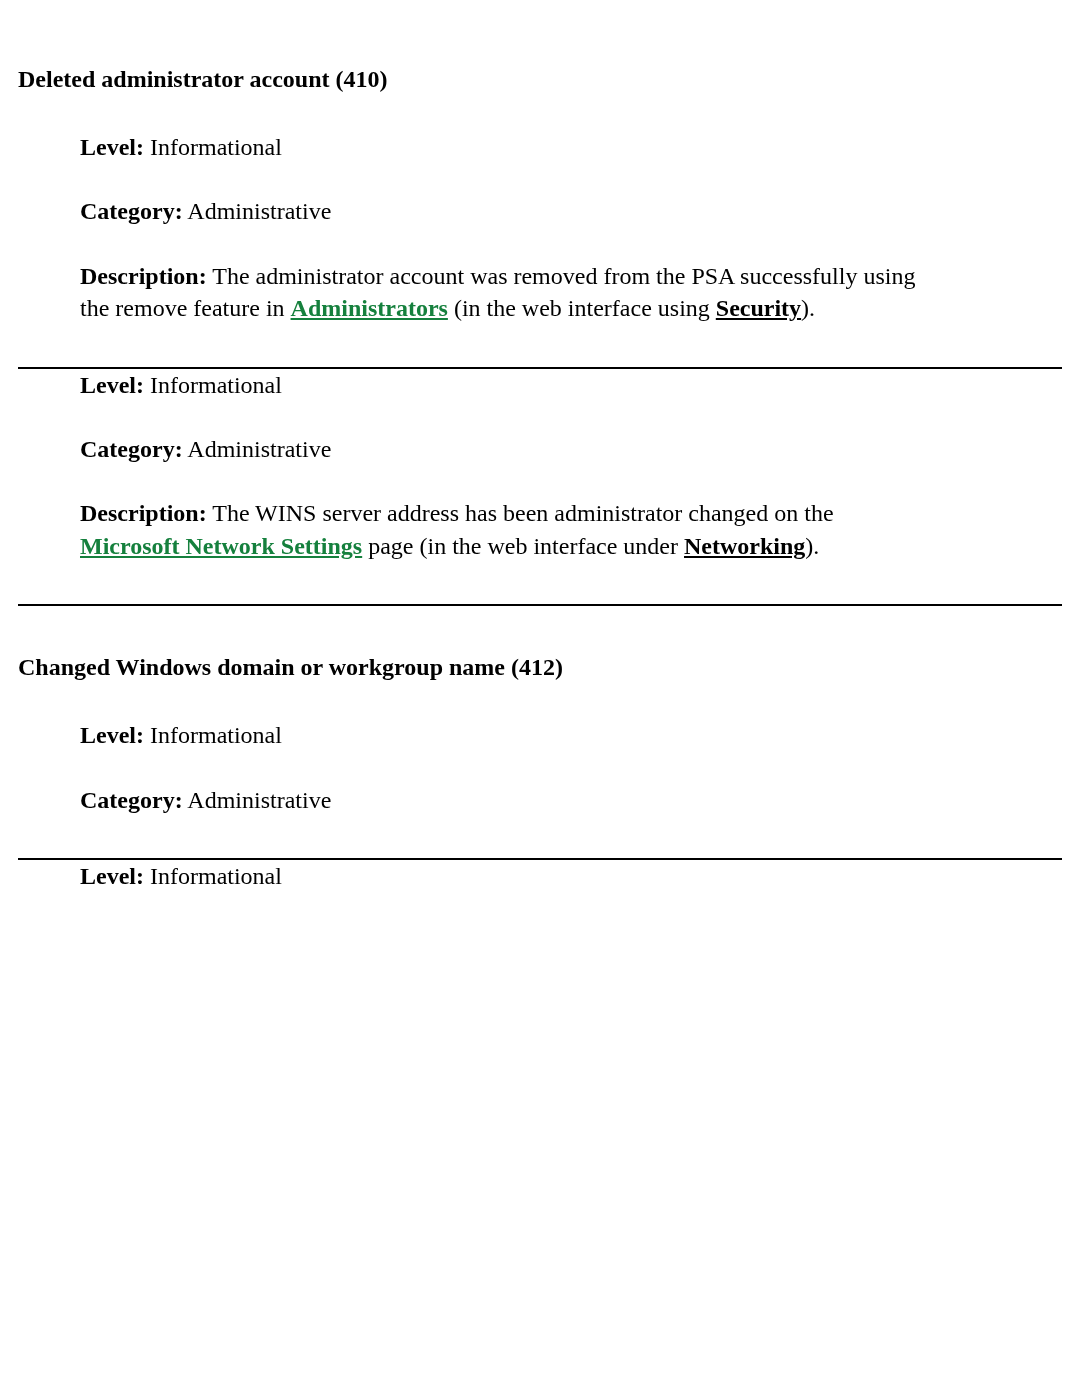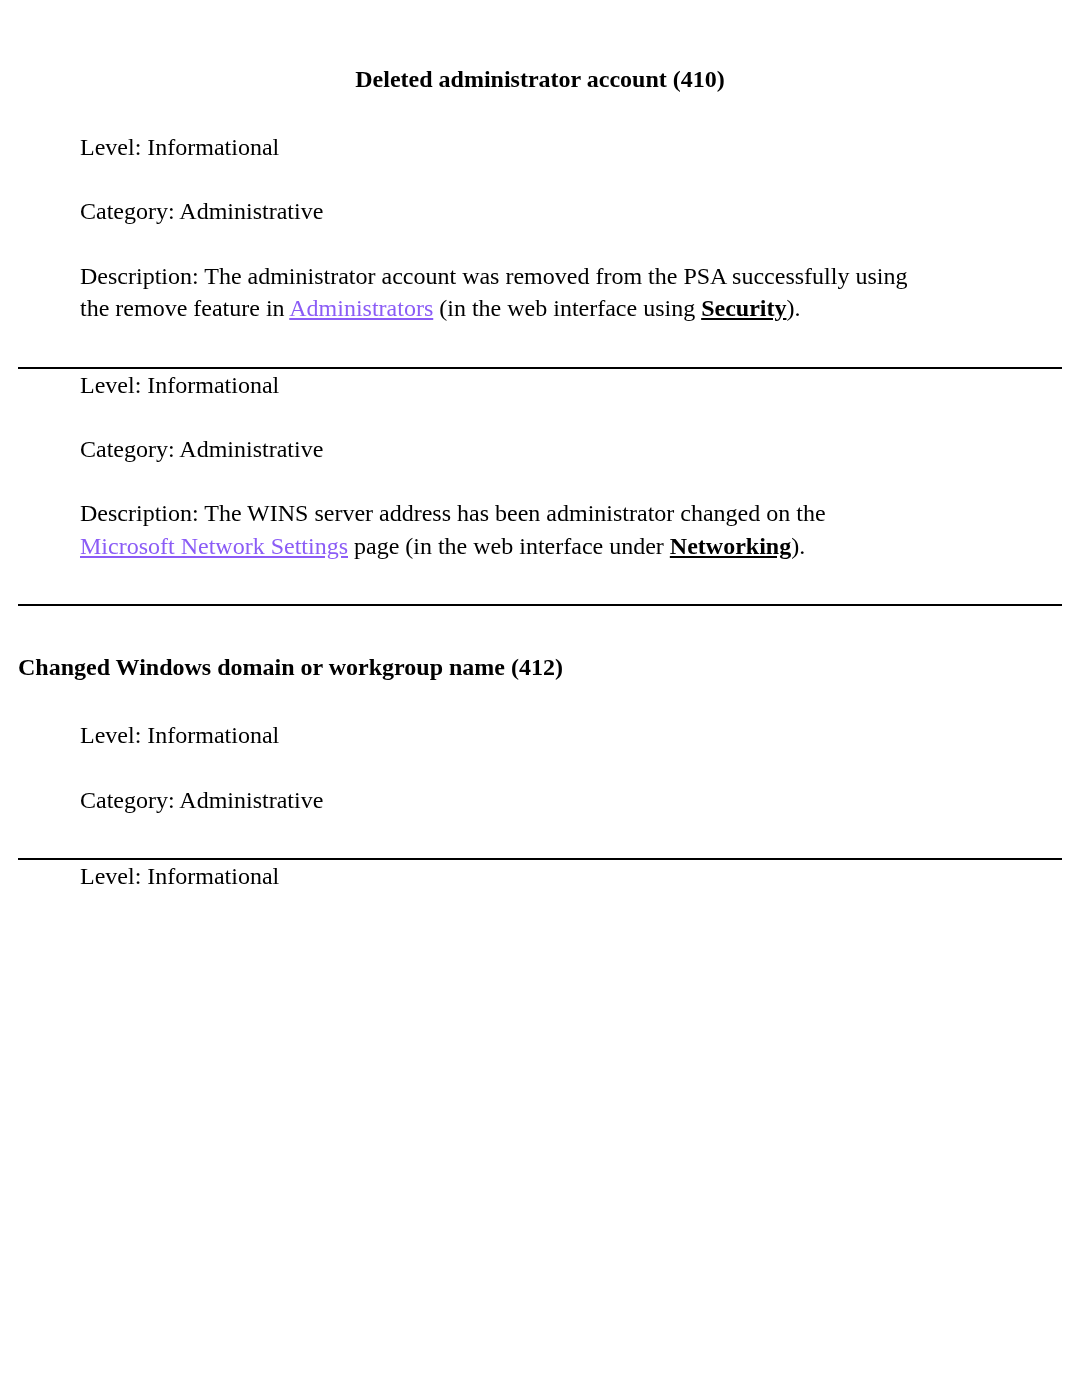--- a/index.html
+++ b/index.html
@@ -14,38 +14,37 @@
   }
   .section {
     margin-bottom: 20px;
   }
   .section-title {
     font-weight: bold;
     margin: 48px 0 38px 0;
   }
   .section-title.first {
     margin-top: 48px;
-    text-align: center;
   }
   .field {
     margin: 0 0 32px 62px;
     padding-right: 140px;
     line-height: 1.35;
   }
   .label {
-    font-weight: normal;
+    font-weight: bold;
   }
   .bold {
     font-weight: bold;
     text-decoration: underline;
   }
   a.doclink {
-    color: #8b5cf6;
+    color: #15803d;
     text-decoration: underline;
-    font-weight: normal;
+    font-weight: bold;
     text-align: center;
   }
   hr.divider {
     border: none;
     border-top: 2px solid #000;
     margin: 42px 0 0 0;
   }
 </style>
 </head>
 <body>

